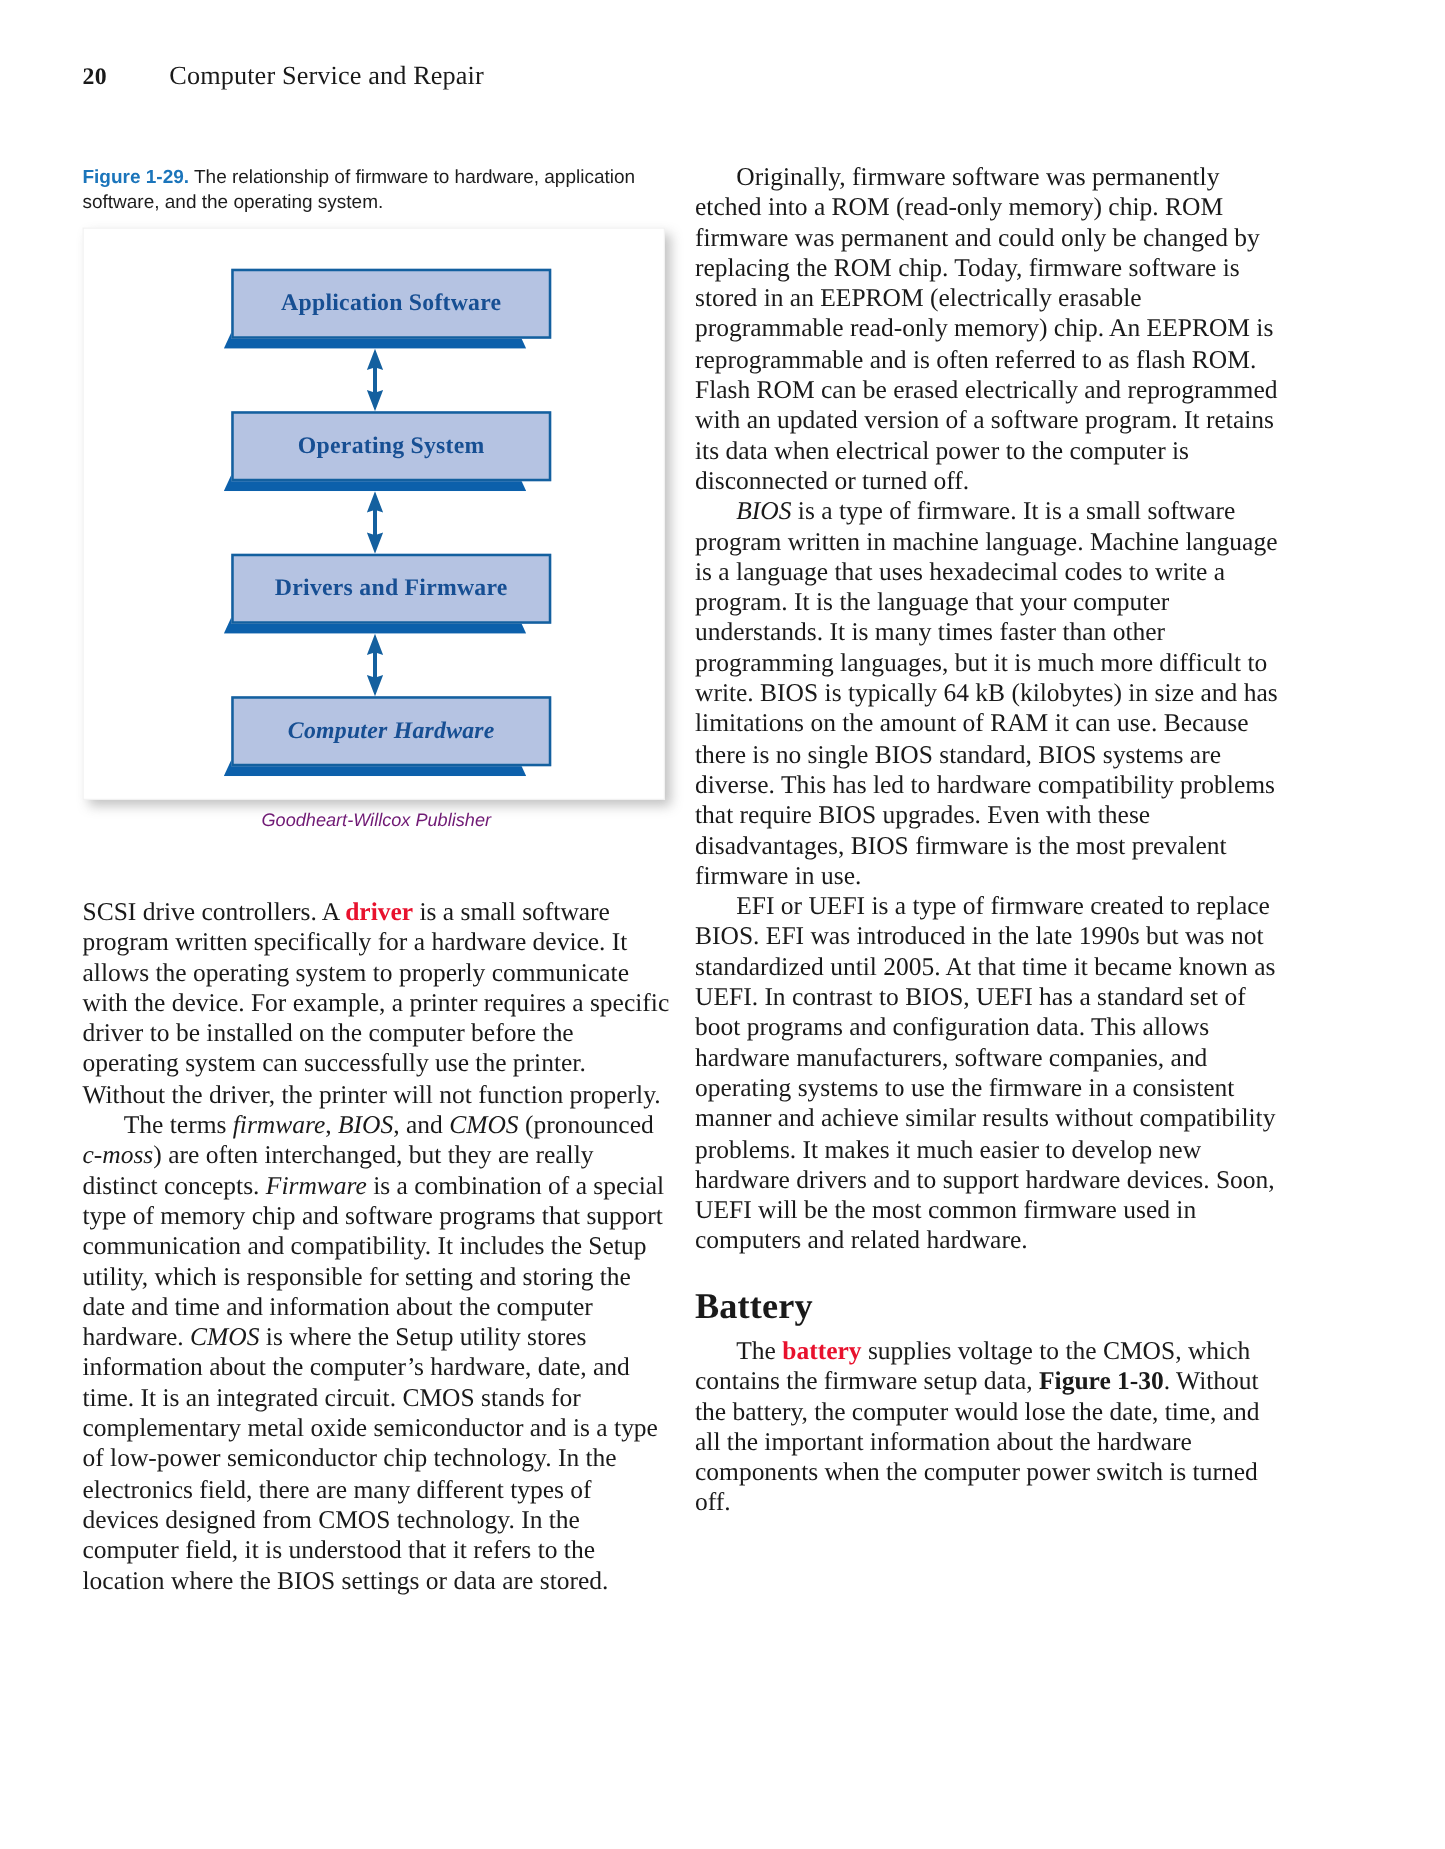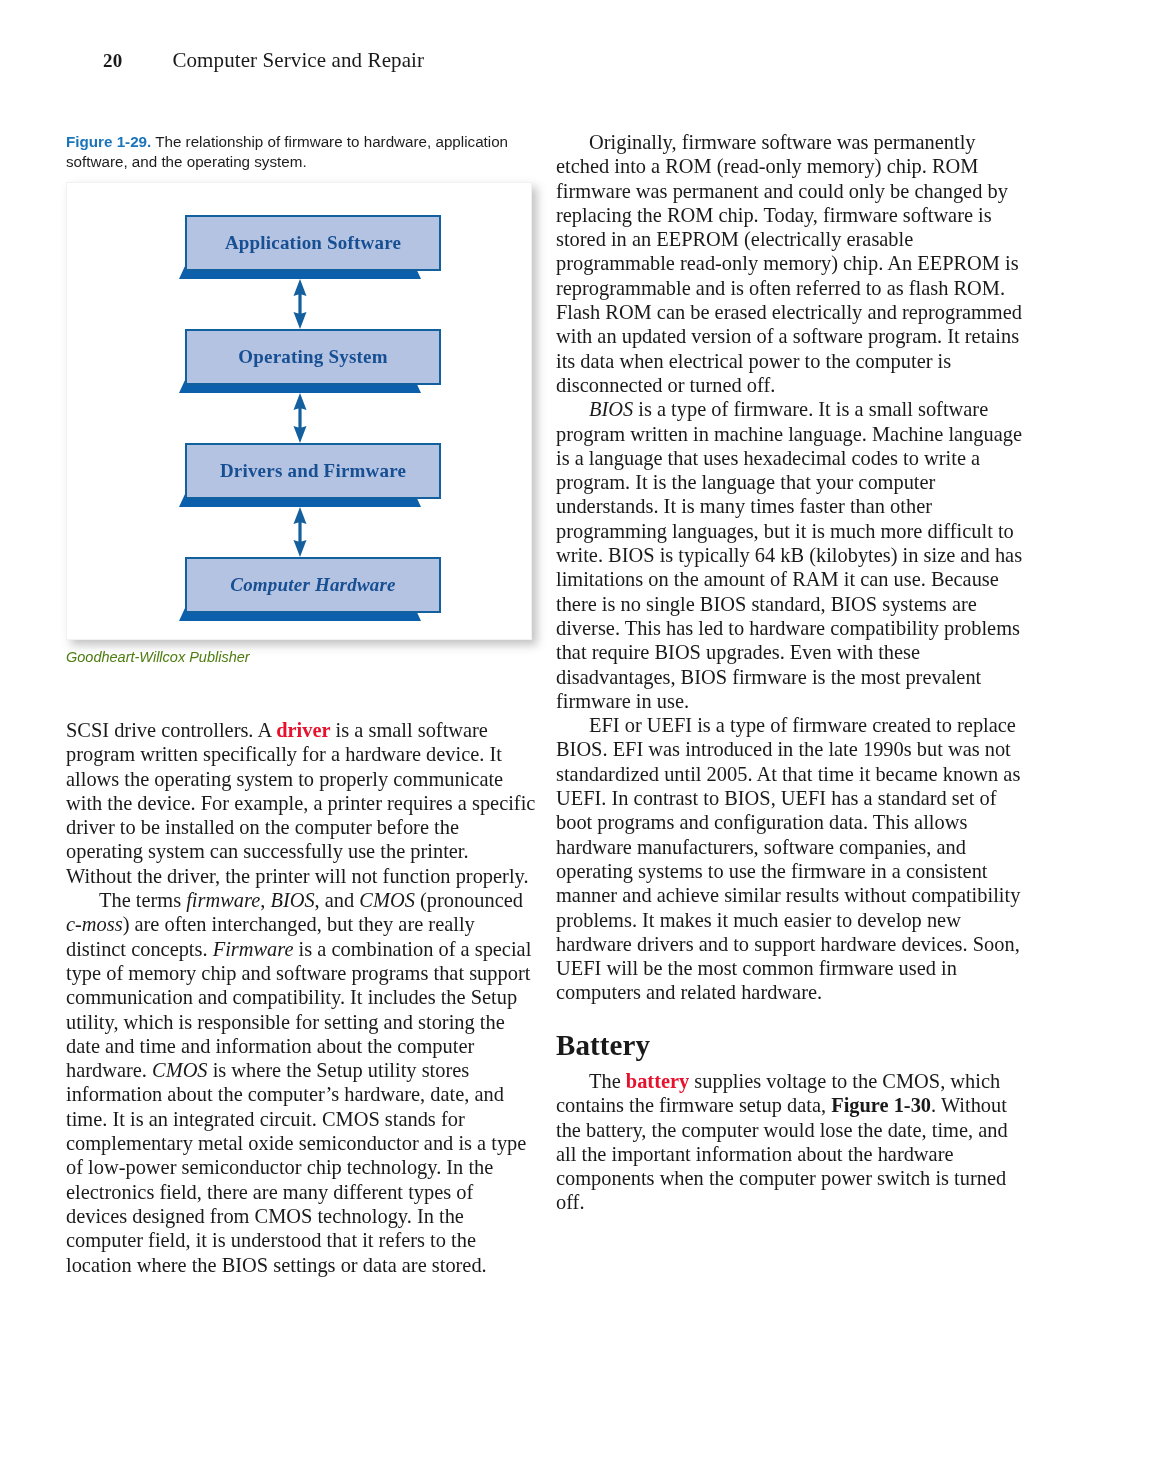--- a/index.html
+++ b/index.html
@@ -16,21 +16,20 @@
     overflow: hidden;
   }
 
   
   .running-head {
     position: absolute;
     left: 66px;
     top: 48px;
     display: flex;
     align-items: baseline;
-    margin-left: 37px;
   }
   .page-number {
     font-family: "Liberation Serif", serif;
     font-weight: bold;
     font-size: 19px;
     letter-spacing: .2px;
   }
   .book-title {
     font-family: Liberation Serif, serif;
     font-size: 21px;
@@ -156,22 +155,22 @@
     height: 50px;
   }
   .arrow-1 { top: 96px; }
   .arrow-2 { top: 210px; }
   .arrow-3 { top: 324px; }
 
   .credit {
     font-family: "Liberation Sans", sans-serif;
     font-style: italic;
     font-size: 14.5px;
-    color: #4d7c0f;
-    text-align: left;
+    color: #701a75;
+    text-align: center;
     margin-top: 9px;
     width: 470px;
   }
 </style>
 </head>
 <body>
 
 <div class="running-head">
   <span class="page-number">20</span>
   <span class="book-title">Computer Service and Repair</span>

